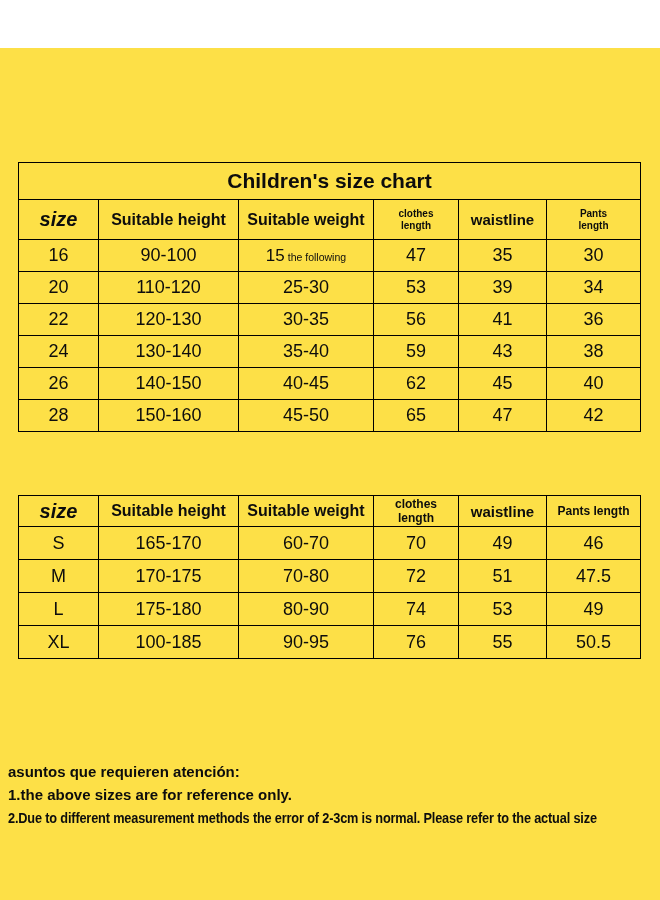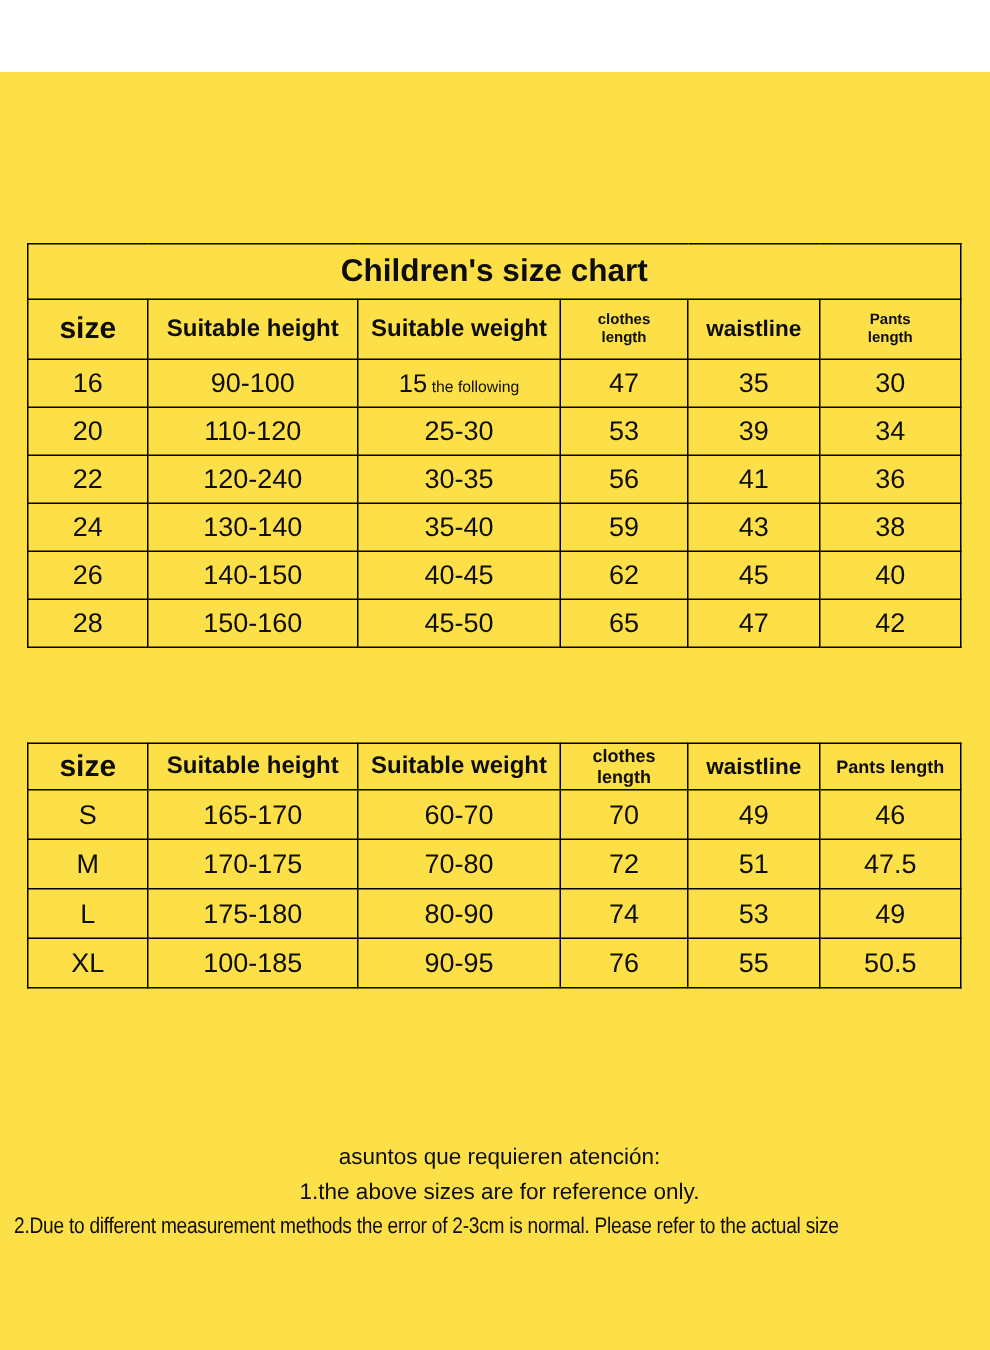--- a/index.html
+++ b/index.html
@@ -37,43 +37,42 @@
     padding: 0 2px;
     overflow: hidden;
   }
   .title-row th {
     font-size: 21px;
     font-weight: bold;
     height: 36px;
   }
   .header-row { height: 40px; }
   #adult-table .header-row { height: 31px; }
-  .h-size  { font-size: 20px; font-weight: bold; }
+  .h-size  { font-size: 20px; font-weight: bold; font-style: italic; }
   .h-mid   { font-size: 16px; font-weight: bold; }
   .h-waist { font-size: 15px; font-weight: bold; }
   .h-small { font-size: 10px; font-weight: bold; line-height: 1.15; }
   .h-tiny  { font-size: 12px; font-weight: bold; }
   .pre { white-space: pre-line; }
   .data-row { height: 32px; }
   #adult-table .data-row { height: 33px; }
   .chart td {
     font-size: 18px;
     font-weight: normal;
   }
   td .big   { font-size: 17px; }
   td .small { font-size: 10.5px; margin-left: 3px; text-align: right; }
   td .big2  { font-size: 18px; }
   td .small2{ font-size: 11px; margin-left: 8px; position: relative; top: -2px; }
   .notes {
     position: absolute;
     left: 8px;
     top: 712px;
     width: 650px;
-    font-weight: normal;
-    text-align: center;
+    font-weight: bold;
   }
   .note-line {
     font-size: 15px;
     line-height: 23px;
     white-space: nowrap;
   }
   .note-long {
     transform: scaleX(0.85);
     transform-origin: 0 50%;
     letter-spacing: -0.2px;
@@ -118,21 +117,21 @@
       <tr class="data-row">
         <td>20</td>
         <td>110-120</td>
         <td>25-30</td>
         <td>53</td>
         <td>39</td>
         <td>34</td>
       </tr>
       <tr class="data-row">
         <td>22</td>
-        <td>120-240</td>
+        <td>120-130</td>
         <td>30-35</td>
         <td>56</td>
         <td>41</td>
         <td>36</td>
       </tr>
       <tr class="data-row">
         <td>24</td>
         <td>130-140</td>
         <td>35-40</td>
         <td>59</td>

